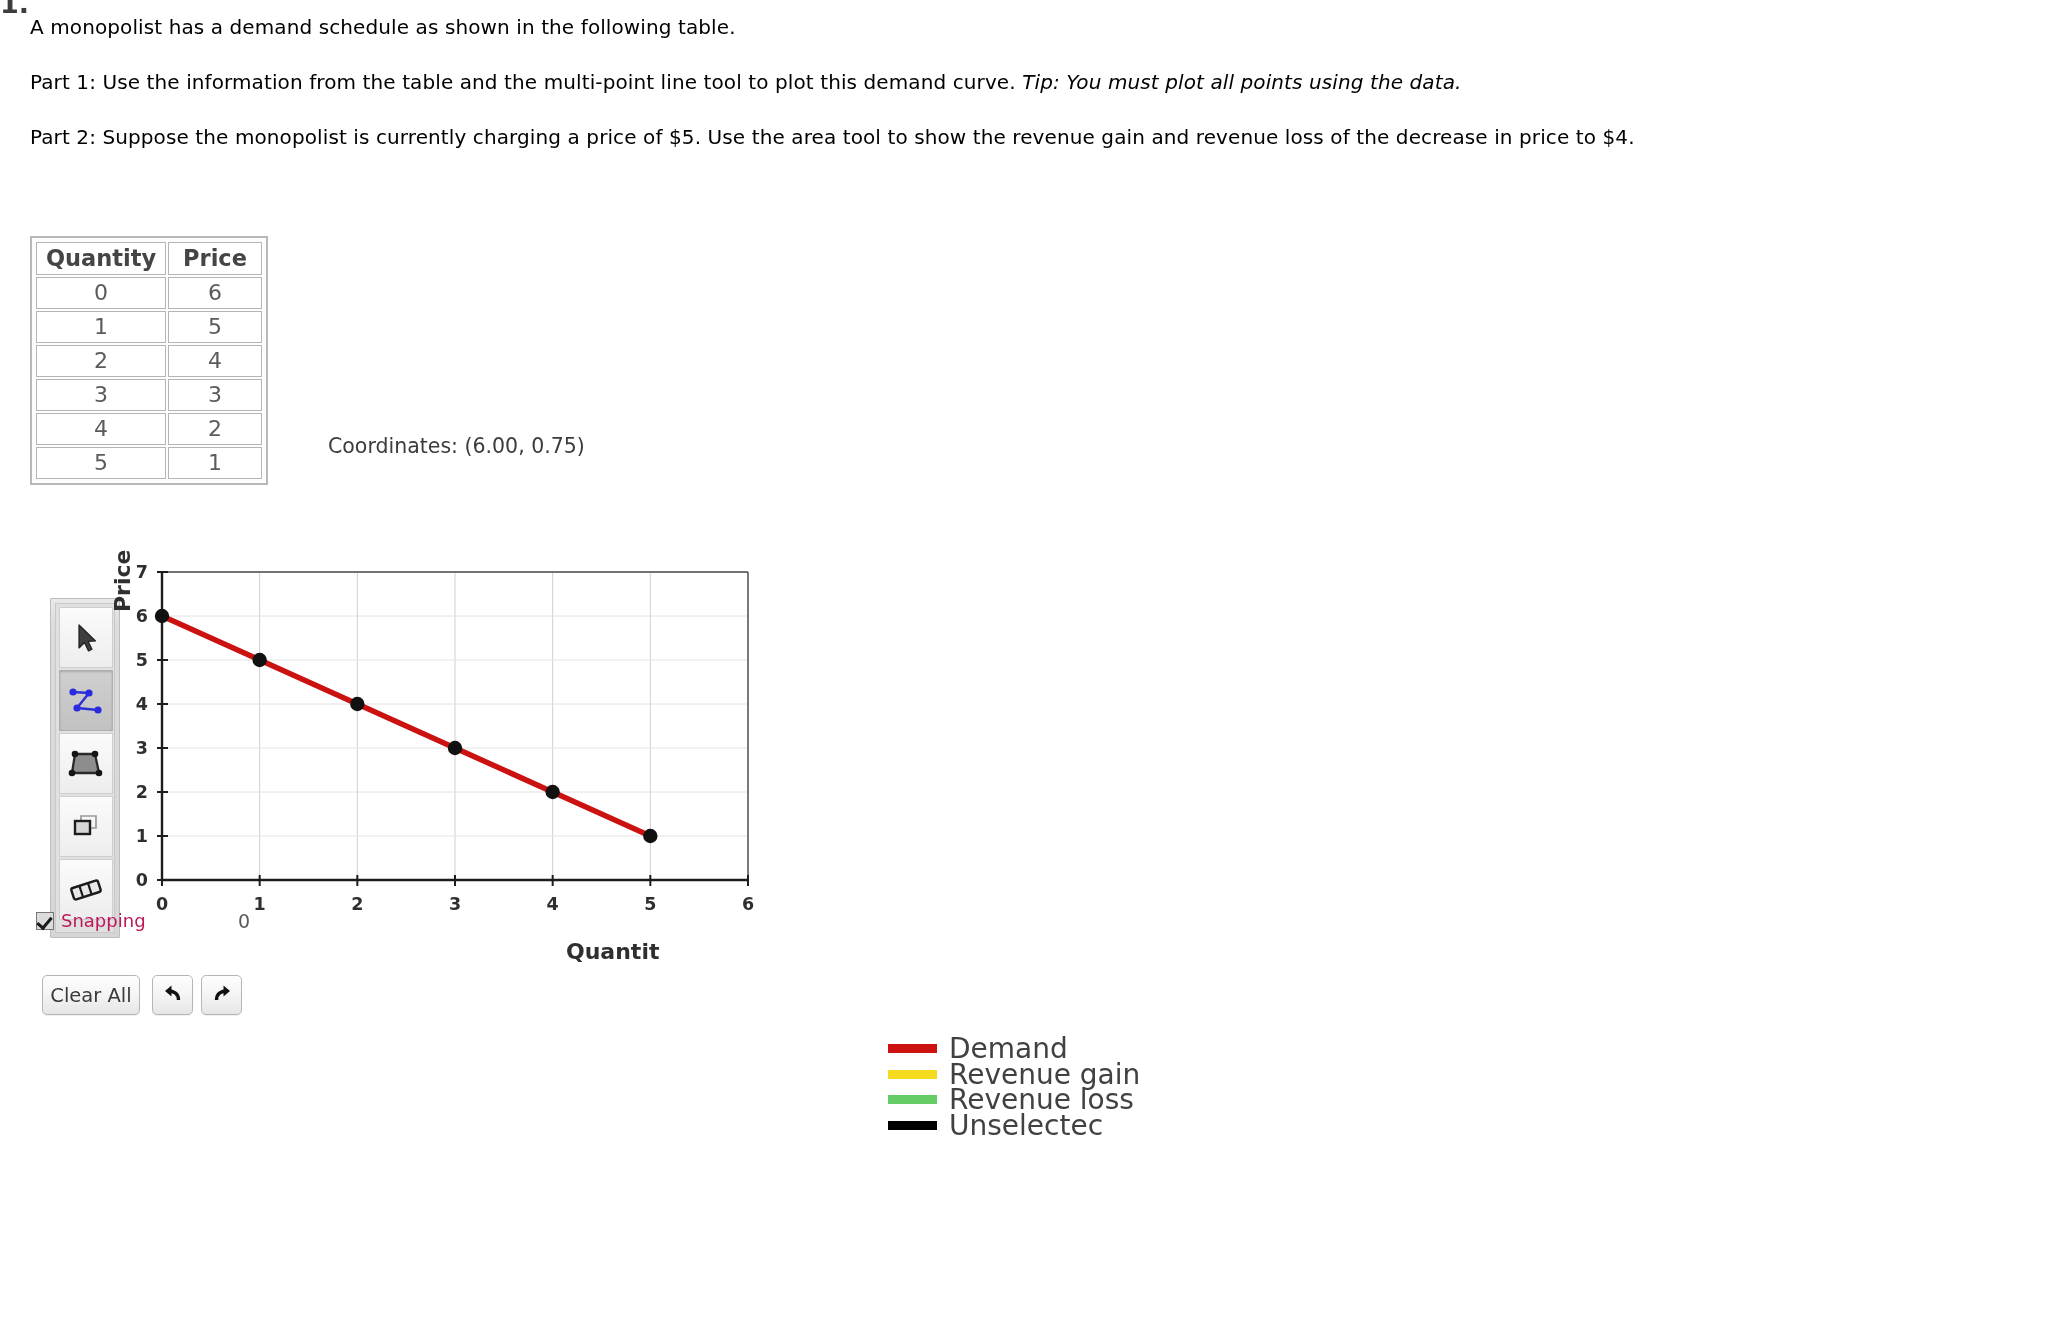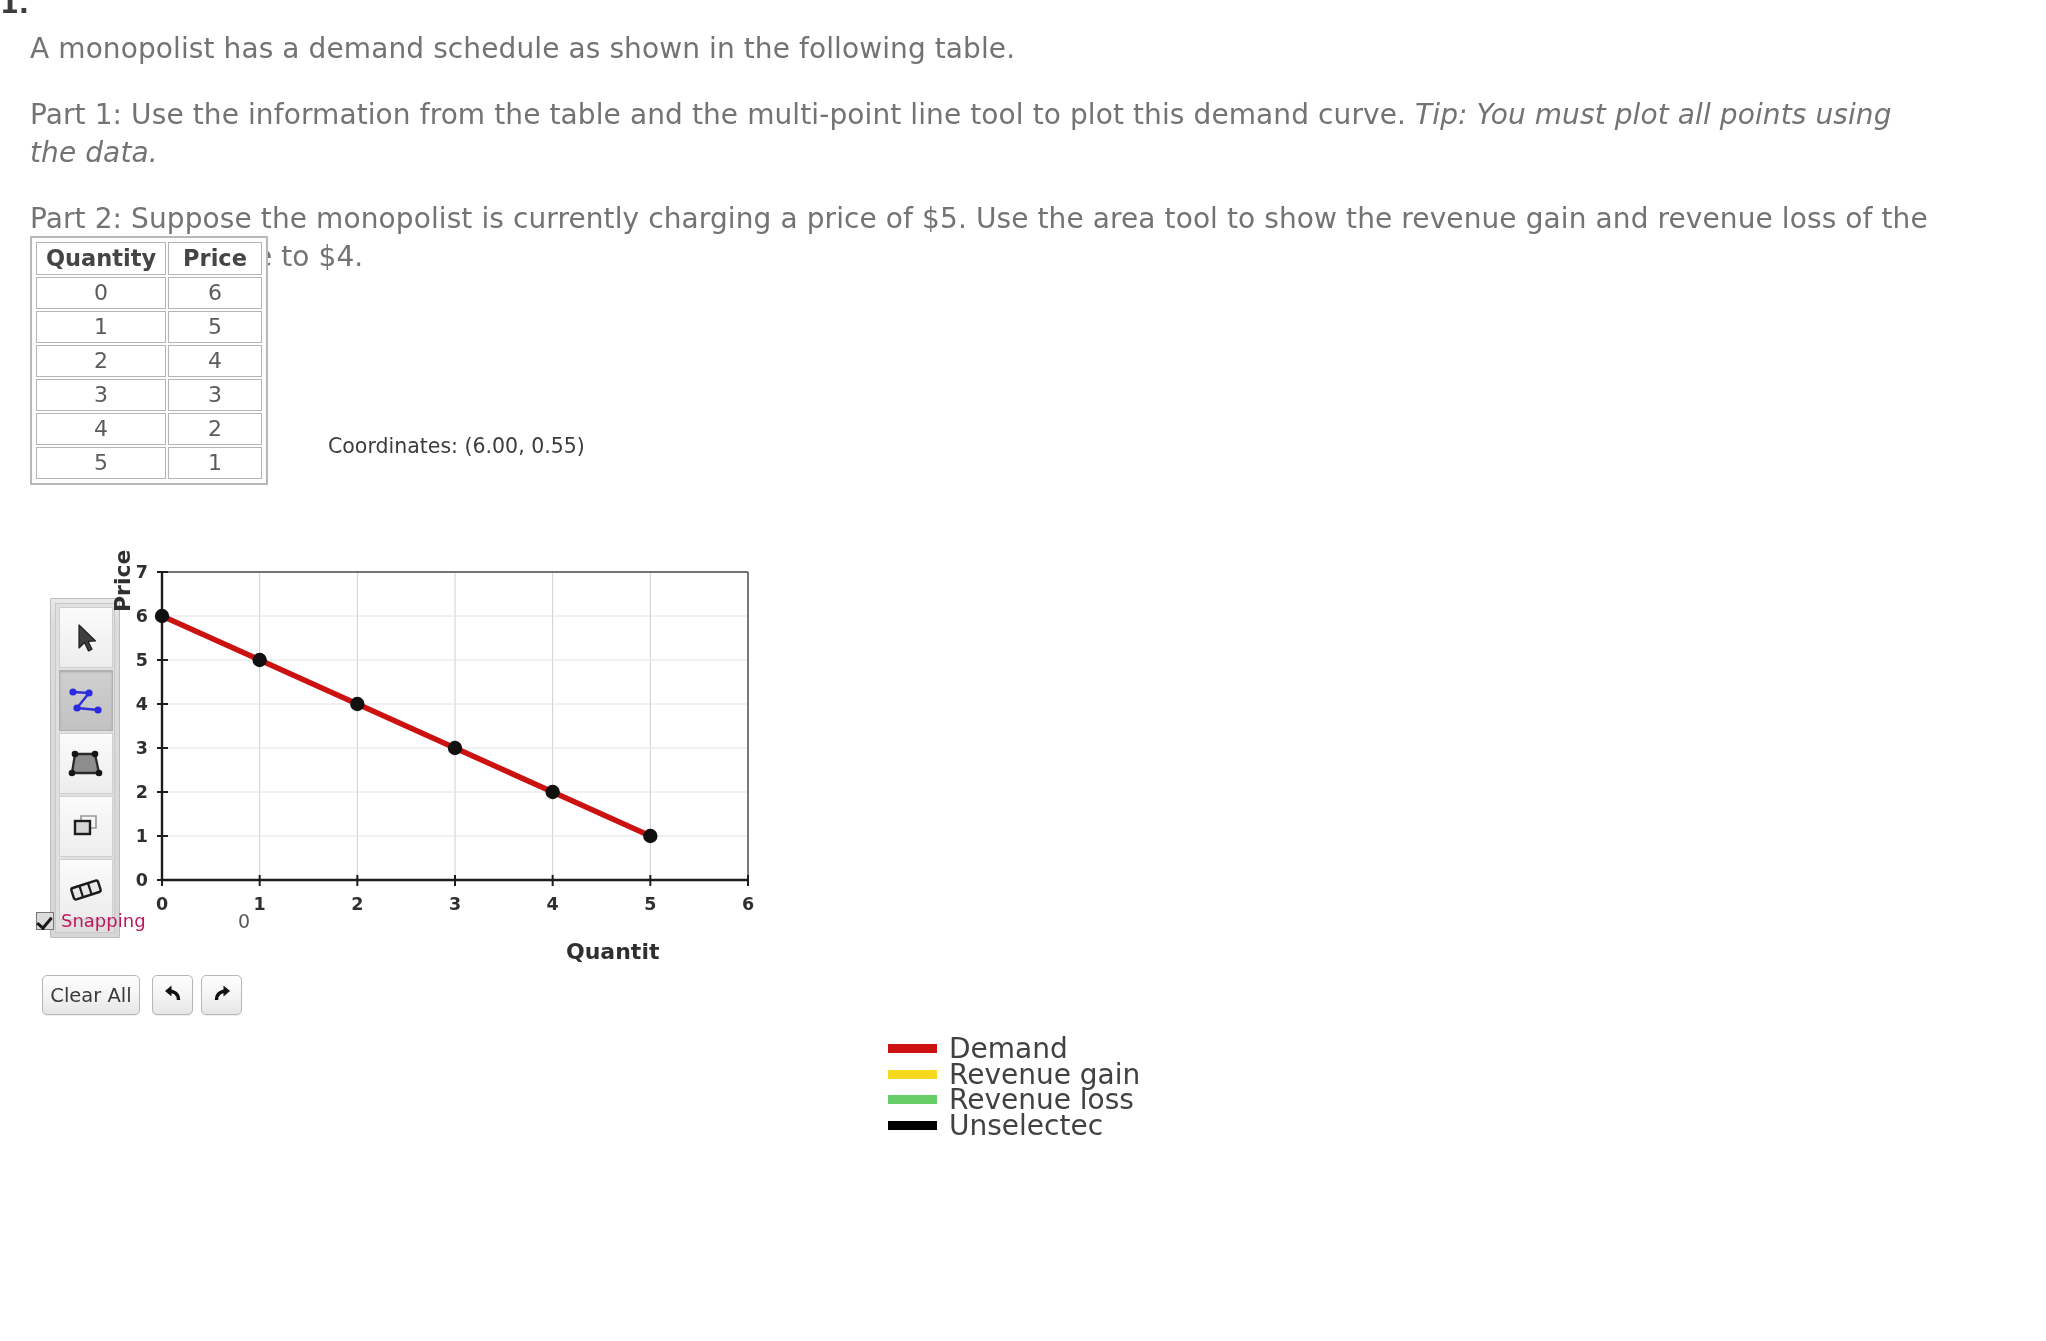--- a/index.html
+++ b/index.html
@@ -29,24 +29,24 @@
   }
 
   
   #prompt {
     position: absolute;
     left: 30px;
     top: 14px;
     width: 1900px;
   }
   .p-line {
-    font-size: 28px;
+    font-size: 20px;
     line-height: 1.36;
-    color: #737373;
-    margin: 16px 0 28px 0;
+    color: #000000;
+    margin: 0 0 28px 0;
     letter-spacing: 0.1px;
   }
   .p-line:last-child { margin-bottom: 0; }
   .tip { font-style: italic; }
 
   
   #schedule-table {
     position: absolute;
     left: 30px;
     top: 236px;
@@ -360,21 +360,21 @@
               <line x1="14" y1="9" x2="14" y2="21" stroke="#1b1b1b" stroke-width="2.2"></line>
               <line x1="23" y1="9" x2="23" y2="21" stroke="#1b1b1b" stroke-width="2.2"></line>
             </g>
           </svg>
         </span>
       </div>
     </div>
   </div>
 
   <div id="chart">
-    <div id="coords-label">Coordinates: (6.00, 0.55)</div>
+    <div id="coords-label">Coordinates: (6.00, 0.75)</div>
     <div id="ylabel">Price</div>
     <div id="xlabel">Quantit</div>
 
     <svg id="plot-svg" width="740" height="400" viewBox="0 0 740 400">
 
       <g id="g-grid">
           <line x1="129.66666666666666" y1="12" x2="129.66666666666666" y2="320" stroke="#cfcfcf" stroke-width="1"></line>
           <line x1="227.33333333333331" y1="12" x2="227.33333333333331" y2="320" stroke="#cfcfcf" stroke-width="1"></line>
           <line x1="325" y1="12" x2="325" y2="320" stroke="#cfcfcf" stroke-width="1"></line>
           <line x1="422.66666666666663" y1="12" x2="422.66666666666663" y2="320" stroke="#cfcfcf" stroke-width="1"></line>

